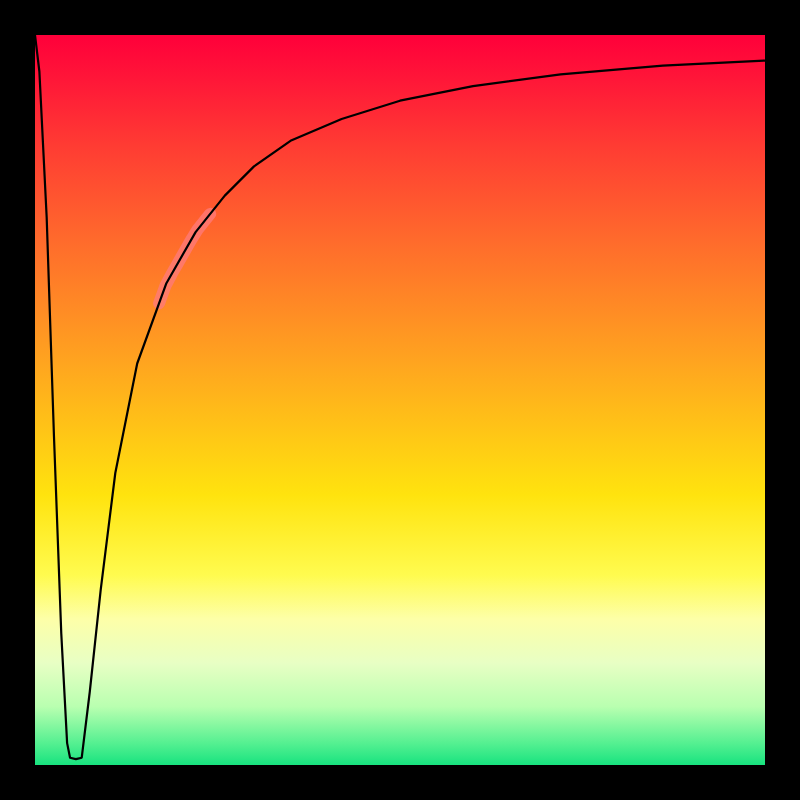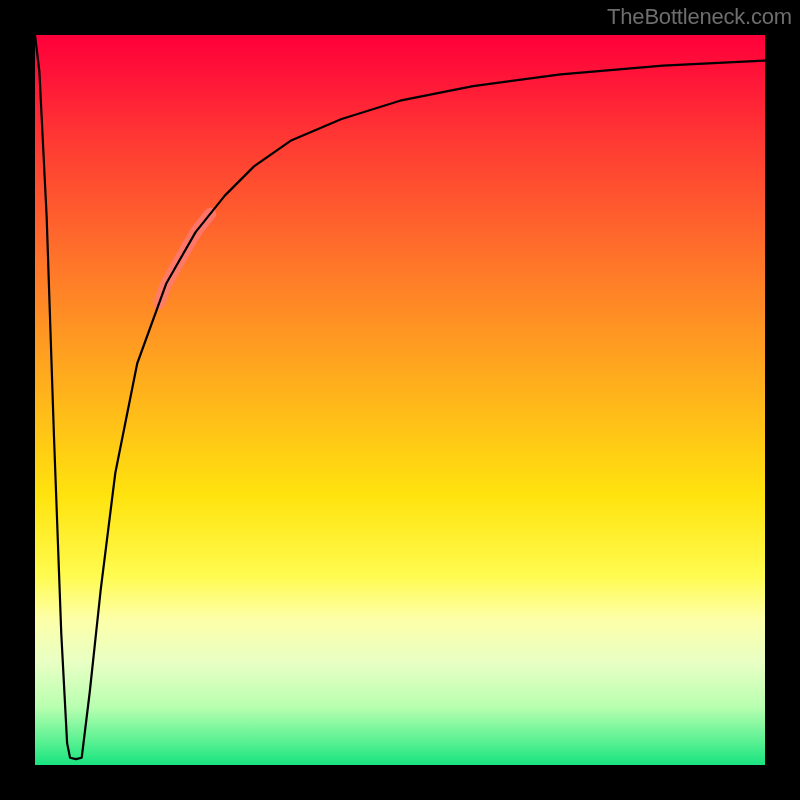--- a/index.html
+++ b/index.html
@@ -77,14 +77,13 @@
 <body>
 
 <div class="frame">
   <div class="plot">
     <div class="gradient"></div>
     <svg class="curve" viewBox="0 0 730 730" preserveAspectRatio="none">
       <path id="highlight-path" class="highlight" d="M124.10 268.28 L130.49 250.71 L136.88 238.62 L143.26 227.44 L149.65 216.26 L156.04 205.08 L162.43 194.82 L168.81 186.83 L175.20 178.85"></path>
       <path id="curve-path" class="curve-path" d="M0.00 0.00 L4.38 36.50 L11.68 182.50 L18.98 401.50 L26.28 598.60 L32.12 708.10 L35.04 722.70 L35.04 722.70 L40.88 724.16 L46.72 722.70 L46.72 722.70 L54.75 657.00 L65.70 554.80 L80.30 438.00 L102.20 328.50 L131.40 248.20 L160.60 197.10 L189.80 160.60 L219.00 131.40 L255.50 105.85 L306.60 83.95 L365.00 65.70 L438.00 51.10 L525.60 39.42 L627.80 30.66 L730.00 25.55"></path>
     </svg>
   </div>
-  <div class="watermark">TheBottleneck.com</div>
 </div>
 
 </body></html>

